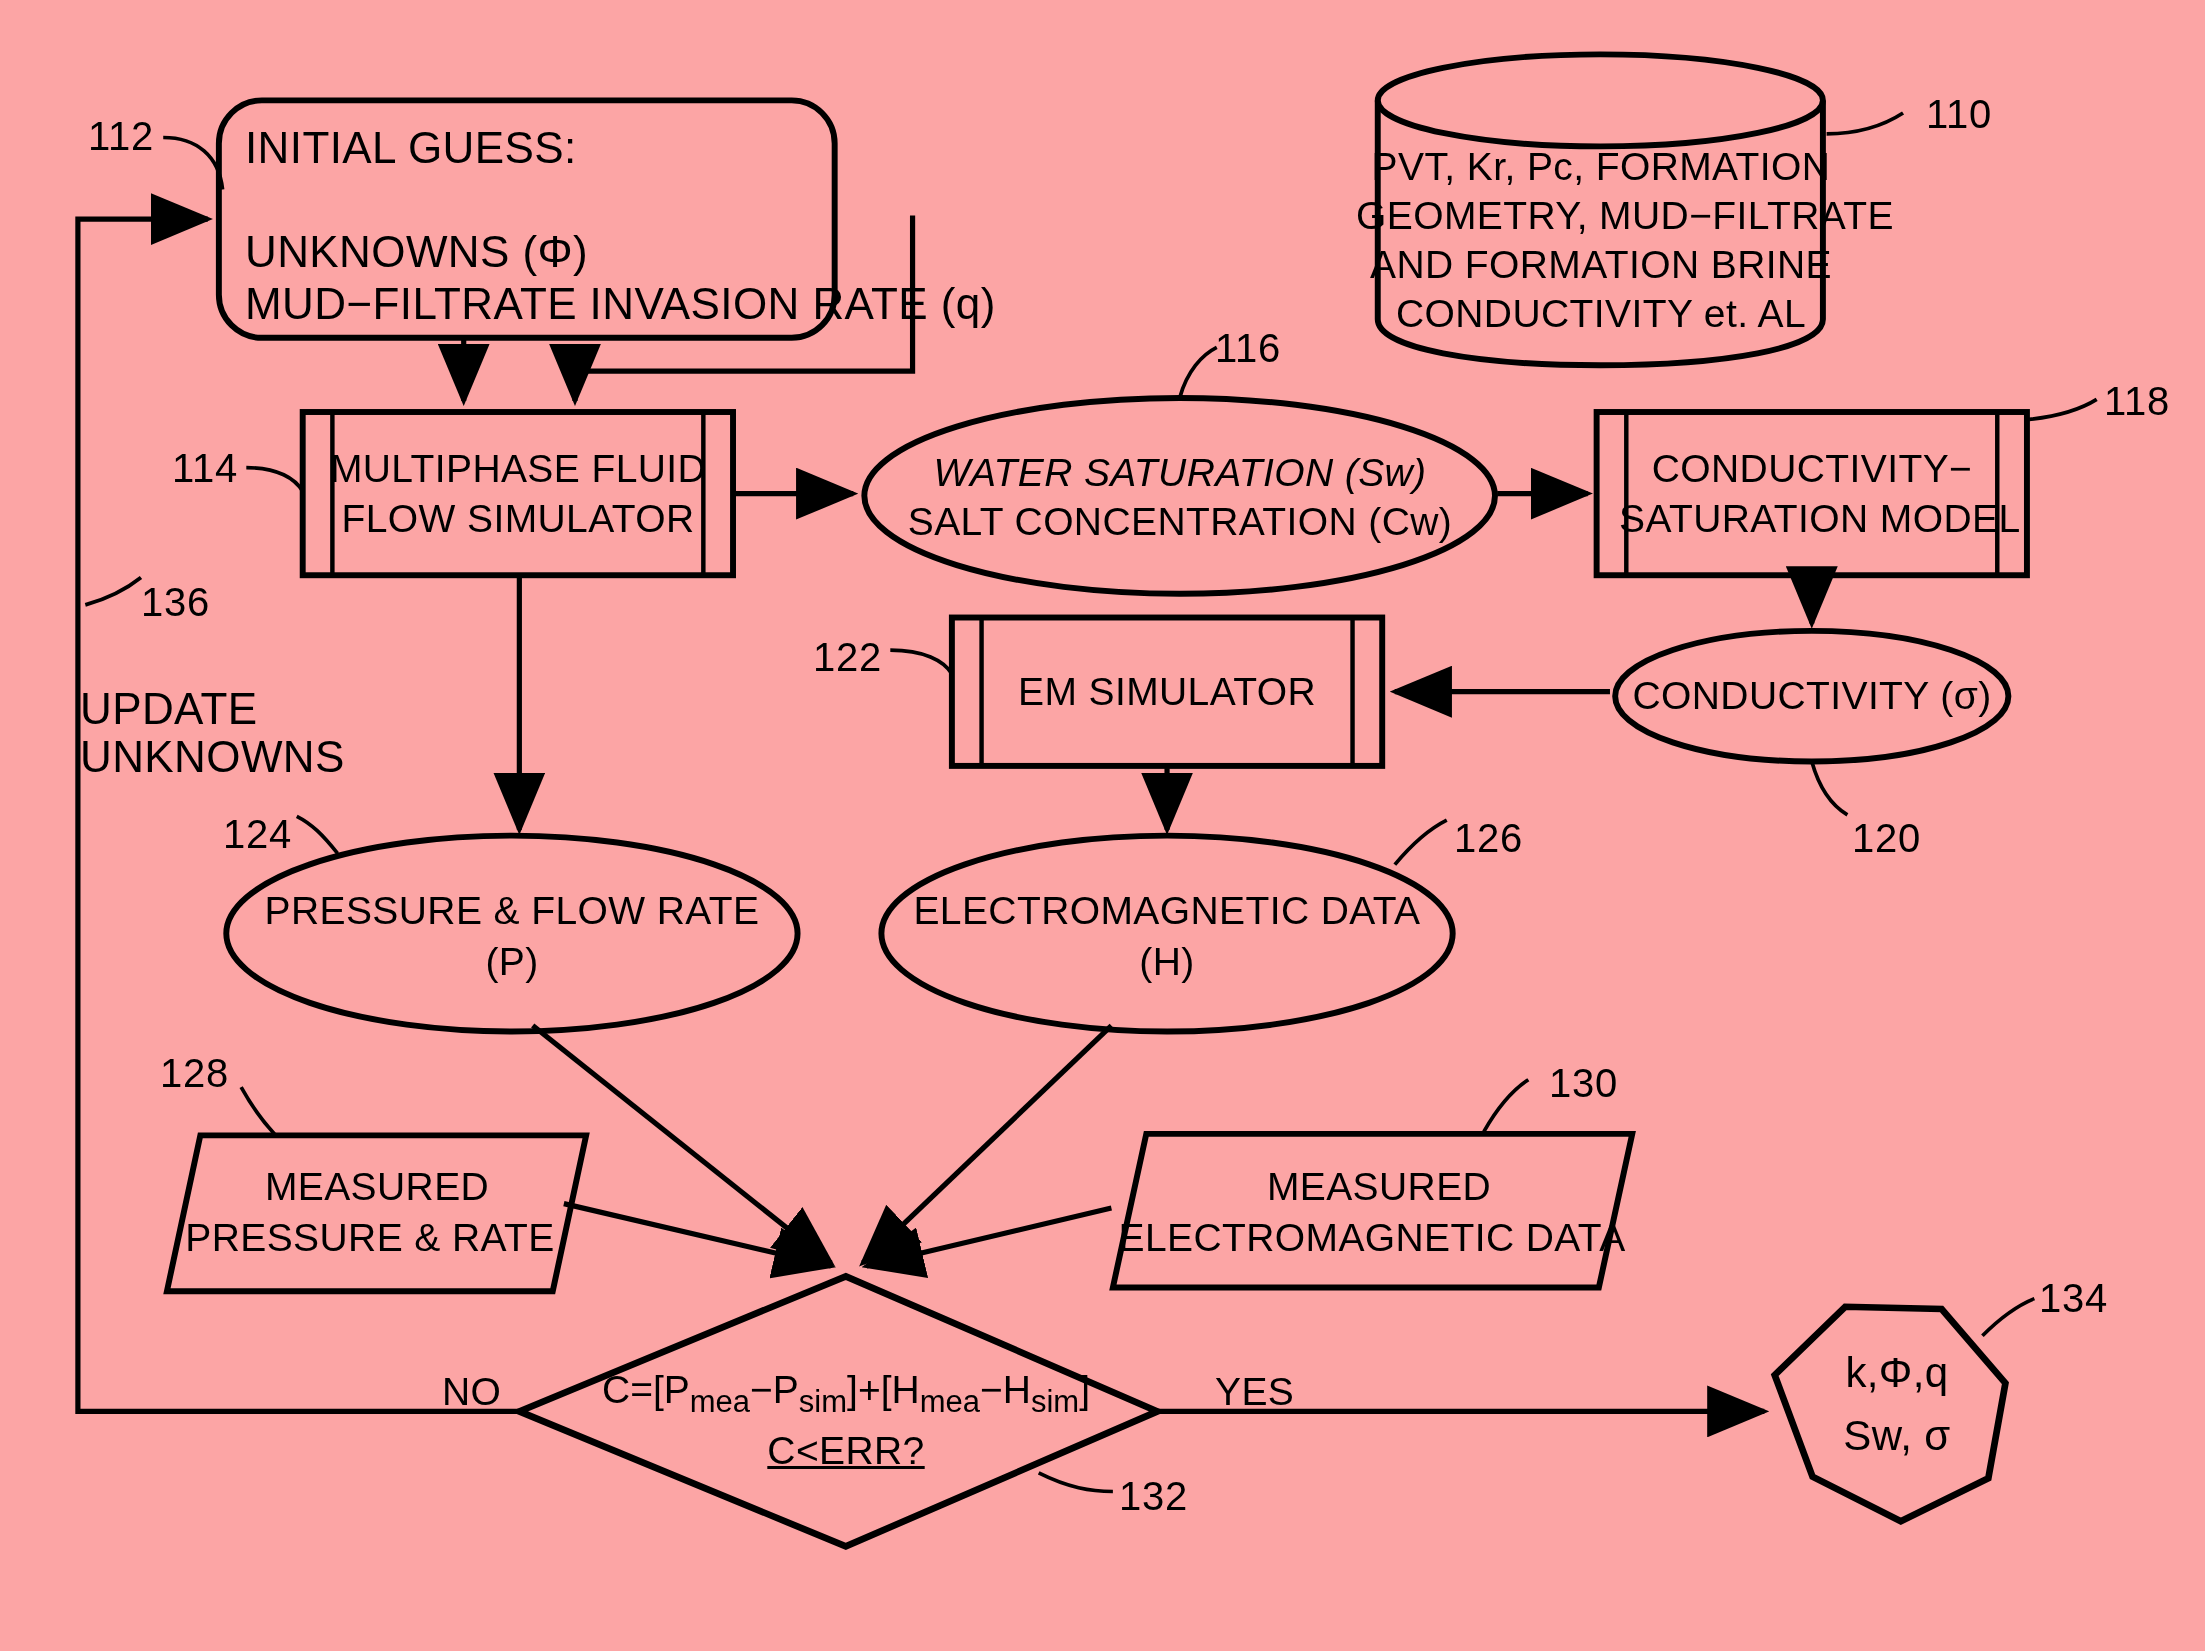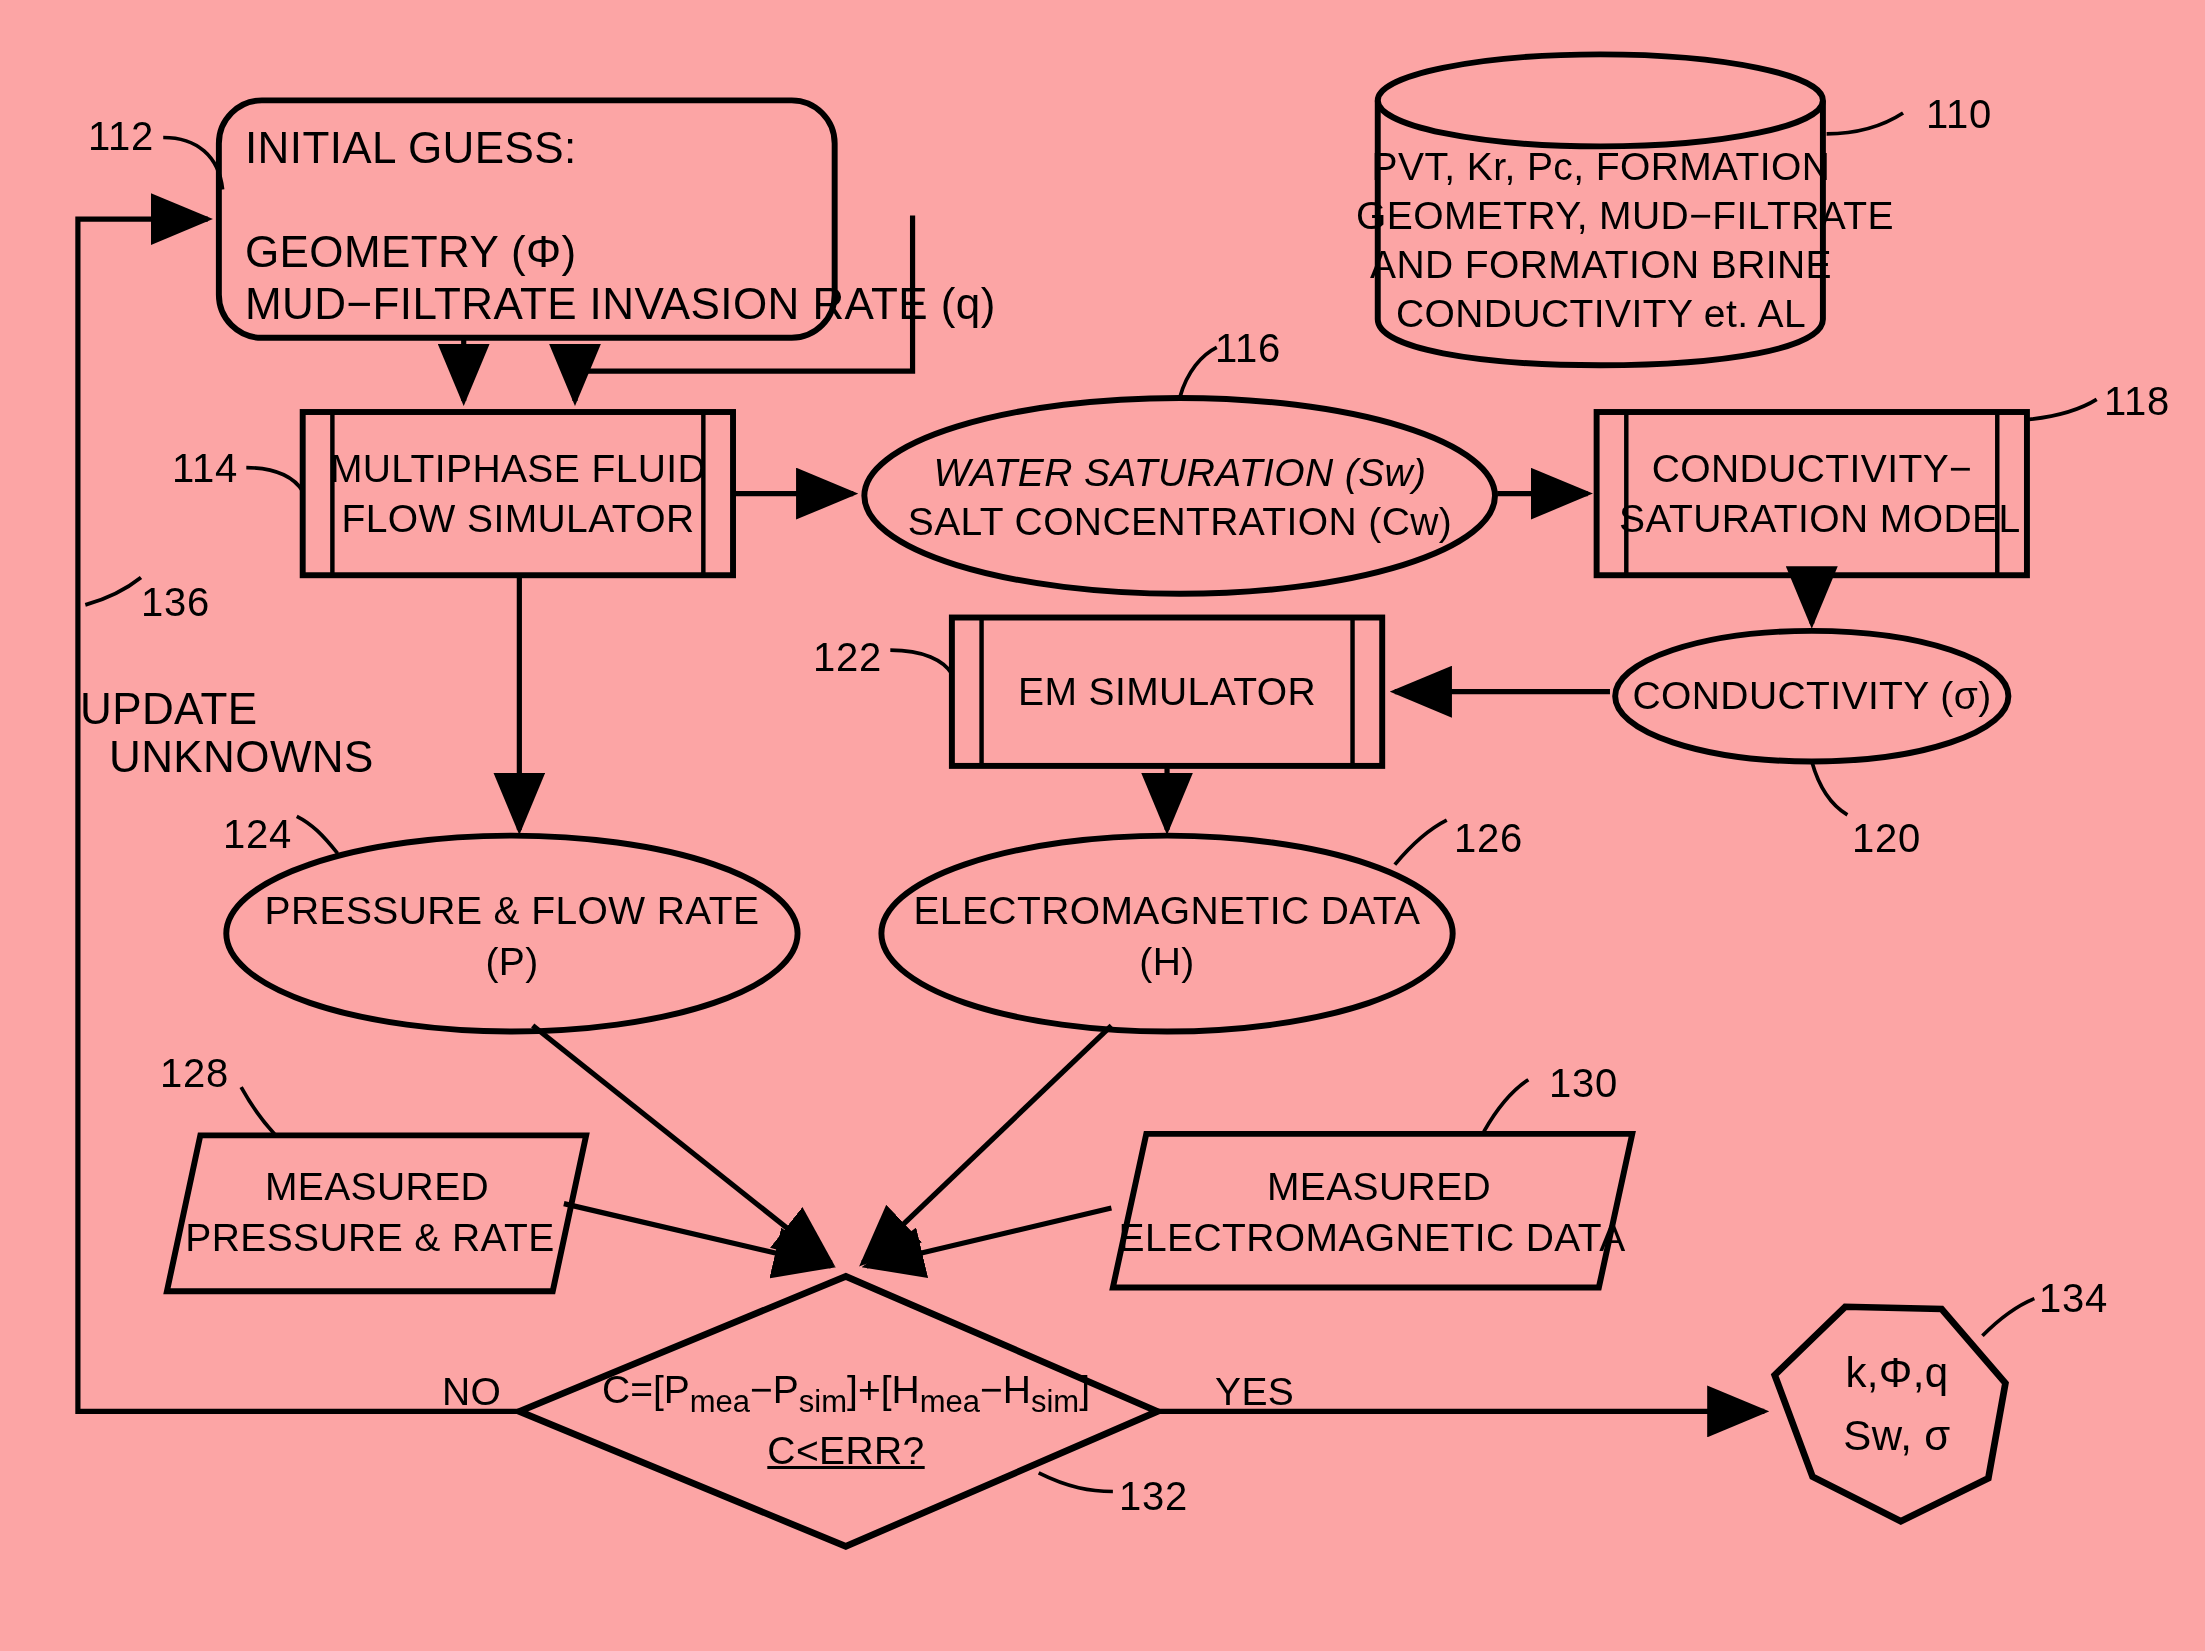--- a/index.html
+++ b/index.html
@@ -156,21 +156,21 @@
       <path d="M700,1902 L105,1902 L105,295 L280,295" stroke-width="7" marker-end="url(#arrow)"></path>
 
       <line x1="1560" y1="1902" x2="2378" y2="1902" stroke-width="7" marker-end="url(#arrow)"></line>
 
     </g>
   </svg>
 
   <div class="lbl ref" style="left:88px; top:113px;">112</div>
 
   <div class="lbl bigtext leftal" style="left:245px; top:122px;">INITIAL GUESS:</div>
-  <div class="lbl bigtext leftal" style="left:245px; top:226px;">GEOMETRY (Φ)</div>
+  <div class="lbl bigtext leftal" style="left:245px; top:226px;">UNKNOWNS (Φ)</div>
   <div class="lbl bigtext leftal" style="left:245px; top:278px;">MUD−FILTRATE INVASION RATE (q)</div>
 
   <div class="lbl ref" style="left:1926px; top:91px;">110</div>
 
   <div class="lbl boxtext center" style="left:1601px; top:167px; width:490px;">PVT, Kr, Pc, FORMATION</div>
   <div class="lbl boxtext center" style="left:1601px; top:216px; width:490px;">GEOMETRY, MUD−FILTRATE</div>
   <div class="lbl boxtext center" style="left:1601px; top:265px; width:490px;">AND FORMATION BRINE</div>
   <div class="lbl boxtext center" style="left:1601px; top:314px; width:490px;">CONDUCTIVITY et. AL</div>
 
   <div class="lbl ref" style="left:172px; top:445px;">114</div>
@@ -191,21 +191,21 @@
   <div class="lbl ref" style="left:1852px; top:815px;">120</div>
 
   <div class="lbl boxtext center" style="left:1812px; top:696px; width:371px;">CONDUCTIVITY (σ)</div>
 
   <div class="lbl ref" style="left:813px; top:634px;">122</div>
 
   <div class="lbl boxtext center" style="left:1167px; top:692px; width:371px;">EM SIMULATOR</div>
 
   <div class="lbl ref" style="left:141px; top:579px;">136</div>
   <div class="lbl bigtext leftal" style="left:80px; top:683px;">UPDATE</div>
-  <div class="lbl bigtext leftal" style="left:80px; top:731px;padding-left:29px;">UNKNOWNS</div>
+  <div class="lbl bigtext leftal" style="left:80px; top:731px;">UNKNOWNS</div>
 
   <div class="lbl ref" style="left:223px; top:811px;">124</div>
 
   <div class="lbl boxtext center" style="left:512px; top:911px; width:549px;">PRESSURE &amp; FLOW RATE</div>
   <div class="lbl boxtext center" style="left:512px; top:962px; width:549px;">(P)</div>
 
   <div class="lbl ref" style="left:1454px; top:815px;">126</div>
 
   <div class="lbl boxtext center" style="left:1167px; top:911px; width:549px;">ELECTROMAGNETIC DATA</div>
   <div class="lbl boxtext center" style="left:1167px; top:962px; width:549px;">(H)</div>

